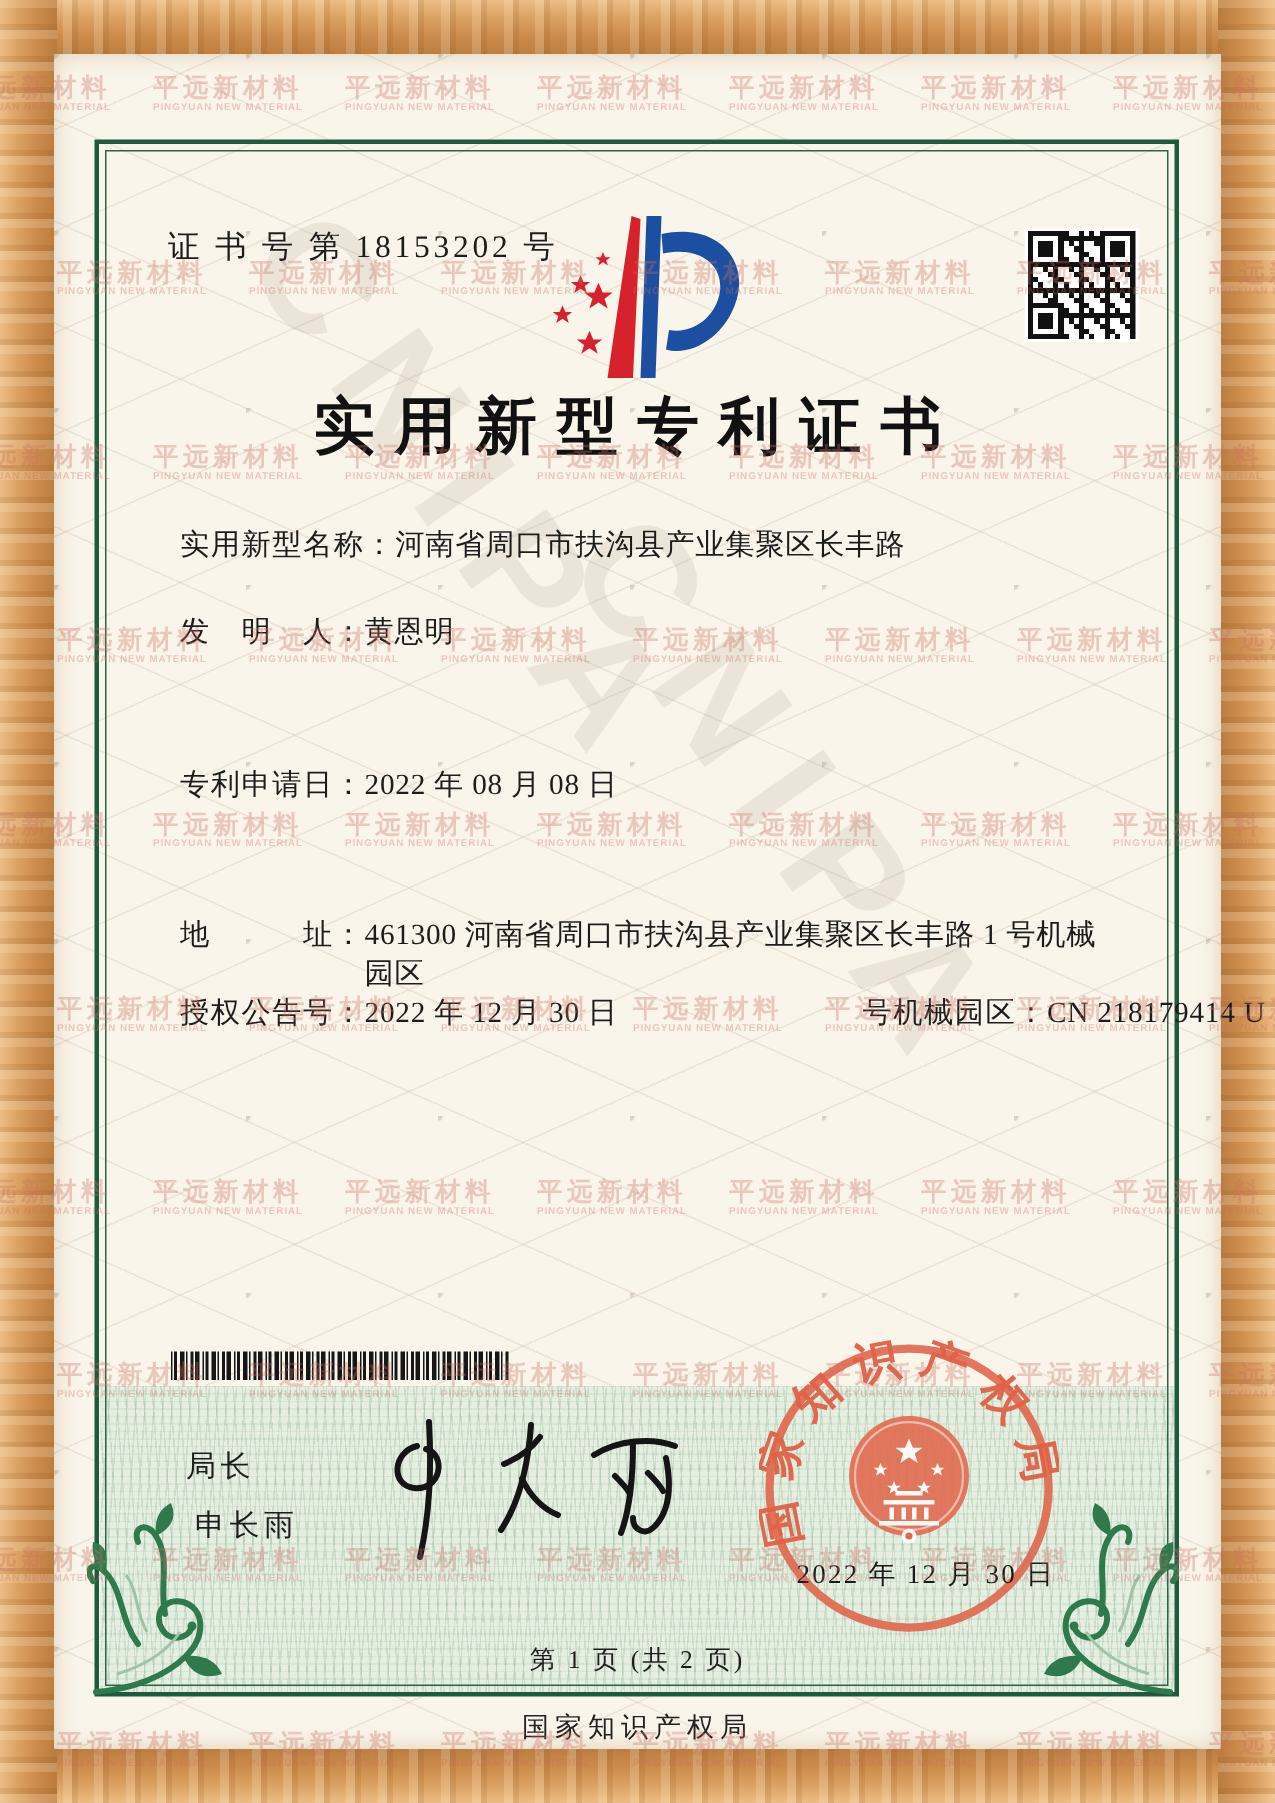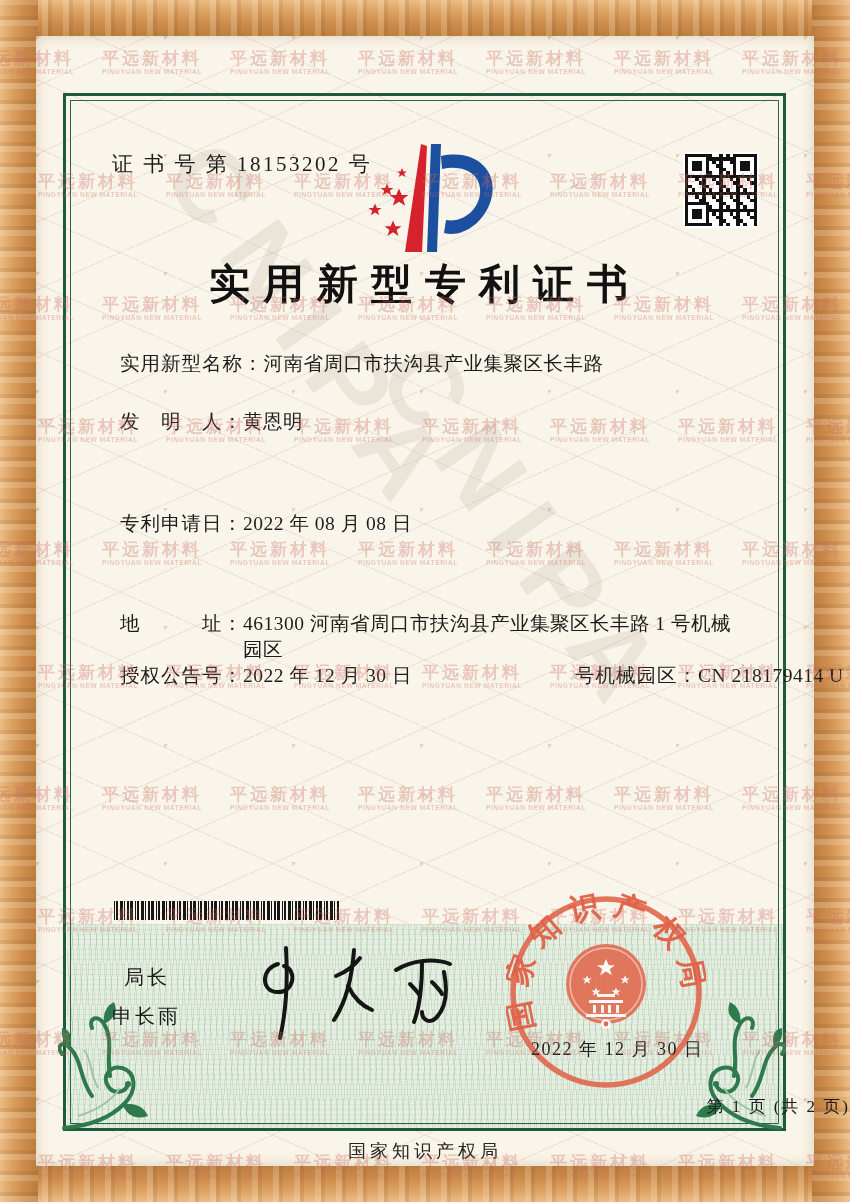--- a/index.html
+++ b/index.html
@@ -87,25 +87,25 @@
   .field .val{display:inline-block;letter-spacing:.5px;vertical-align:top;}
   .field .val-addr{width:505px;}
   .pair2{position:absolute;left:455px;top:0;white-space:nowrap;}
   .paras{position:absolute;left:118px;top:699px;width:634px;font-size:19px;
     line-height:29.5px;text-align:justify;}
   .paras p{margin:0;text-indent:2em;}
   .barcode{position:absolute;left:114px;top:901px;height:19px;display:flex;align-items:stretch;}
   .barcode .bar{background:#161616;}
   .barcode .sp{background:rgba(0,0,0,0);}
   .officer-title{position:absolute;left:124px;top:964px;font-size:20px;letter-spacing:3px;}
-  .officer-name{position:absolute;left:112px;top:1003px;font-size:20px;letter-spacing:3px;}
+  .officer-name{position:absolute;left:130px;top:1003px;font-size:20px;letter-spacing:3px;}
   .signature{position:absolute;left:250px;top:942px;}
   .seal{position:absolute;left:506px;top:888px;z-index:12;mix-blend-mode:multiply;}
   .issue-date{position:absolute;left:531px;top:1037px;z-index:13;font-size:18px;letter-spacing:1.5px;color:#1a1a1a;}
-  .page-info{position:absolute;left:0;width:850px;top:1095px;text-align:right;font-size:17px;letter-spacing:2px;}
+  .page-info{position:absolute;left:0;width:850px;top:1095px;text-align:center;font-size:17px;letter-spacing:2px;}
   .footer-note{position:absolute;left:0;width:850px;top:1139px;text-align:center;font-size:18px;letter-spacing:4px;color:#222;z-index:11;}
 </style>
 </head>
 <body>
 
 <div class="page">
 
   <div class="wood wood-h wood-top"></div>
   <div class="wood wood-h wood-bottom"></div>
   <div class="wood wood-v wood-left"></div>

